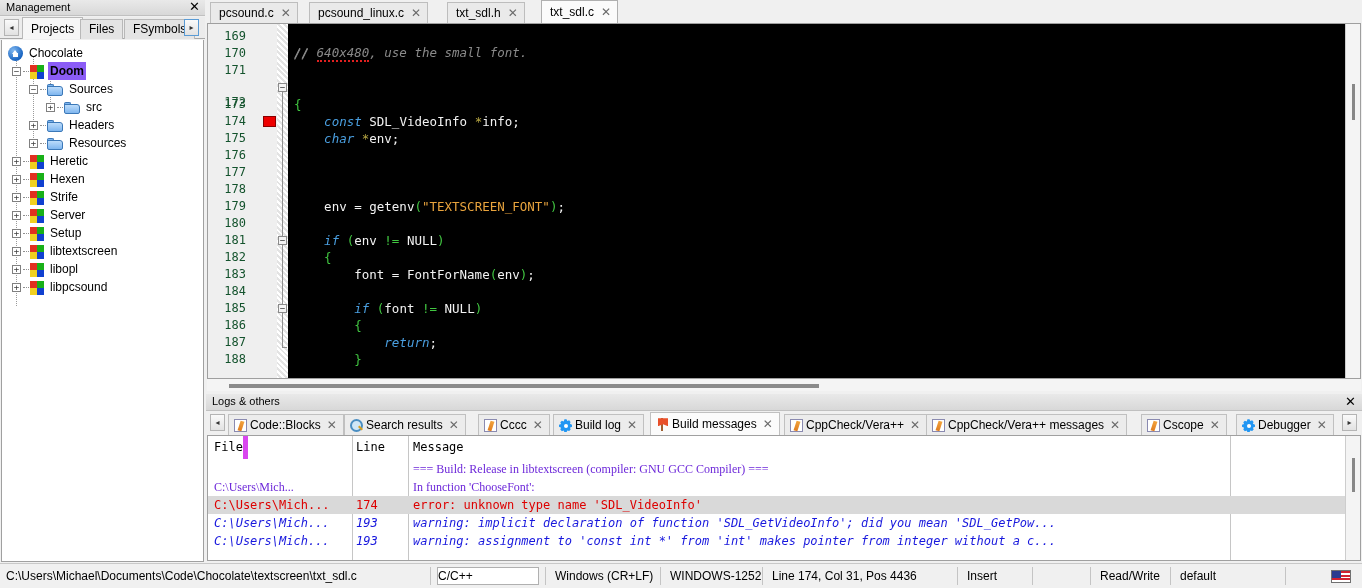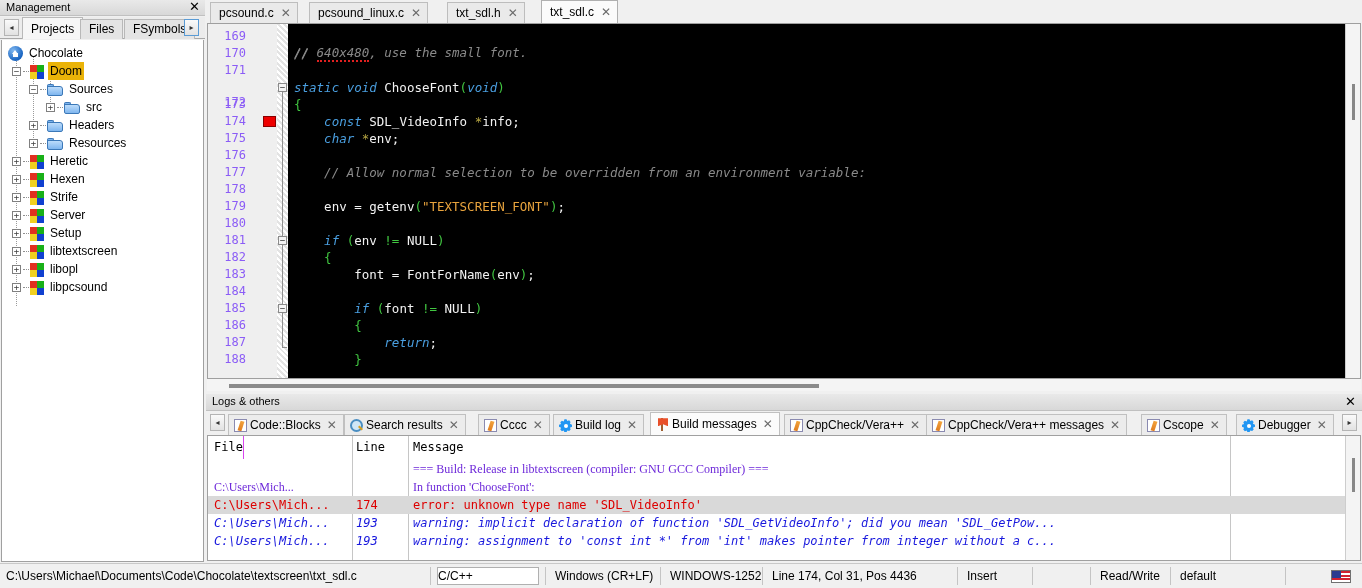--- a/index.html
+++ b/index.html
@@ -48,21 +48,21 @@
   }
   .mtab.sel { background: #f6f6f6; font-weight: normal; top: 0px; height: 22px; line-height: 22px; }
 
   #tree {
     position: absolute; left: 1px; top: 40px; width: 203px; height: 522px;
     background: #fff; border: 1px solid #a0a0a0; border-top: none;
     overflow: hidden;
   }
   .tnode { position: absolute; height: 18px; line-height: 18px; white-space: nowrap; font-size: 12px; cursor: pointer;}
   .tlabel { display:inline-block; vertical-align: top; padding: 0 2px; }
-  .tlabel.bold { font-weight: normal; background: #eab308; }
+  .tlabel.bold { font-weight: bold; background: #8b5cf6; }
   .expander {
     display: inline-block; width: 9px; height: 9px; line-height: 7px;
     text-align: center; border: 1px solid #808080; background: #fff;
     font-size: 9px; color: #404040; vertical-align: middle;
     margin-right: 2px; font-family: "DejaVu Sans Mono", monospace;
   }
   .dotline { display:inline-block; width: 6px; border-top: 1px dotted #909090; vertical-align: middle; margin-right:1px;}
   .ico { display: inline-block; vertical-align: middle; margin-right: 4px; position: relative; }
   .ico-proj { width: 14px; height: 14px; }
   .ico-proj i { position: absolute; width: 7px; height: 7px; display:block; }
@@ -104,21 +104,21 @@
 
   #edframe {
     position: absolute; left: 1px; top: 23px; width: 1154px; height: 356px;
     border: 1px solid #9f9f9f; background: #fff;
   }
   #gutter {
     position: absolute; left: 0; top: 0; width: 80px; height: 354px; background: #efefef;
   }
   .lnum {
     position: absolute; right: 42px; font-family: "DejaVu Sans Mono", monospace;
-    font-size: 12px; color: #8b5cf6; height: 17px; line-height: 17px;
+    font-size: 12px; color: #14532d; height: 17px; line-height: 17px;
   }
   #markcol { position:absolute; left: 55px; top:0; width: 14px; height: 354px; }
   .errmark { position:absolute; left:0px; width: 13px; height: 11px; background:#ee0000; border:1px solid #8a0000; }
   #foldcol {
     position: absolute; left: 69px; top: 0; width: 11px; height: 354px;
     background: repeating-linear-gradient(45deg,#ffffff 0 2px,#e3e3e3 2px 4px);
   }
   .foldbox {
     position:absolute; left:1px; width:9px; height:9px; background:#f4f4f4;
     border:1px solid #8a8a8a; font-size:9px; line-height:7px; text-align:center;
@@ -195,21 +195,21 @@
     background:#e8502a; clip-path: polygon(0 0,100% 0,100% 100%,50% 75%,0 100%); }
 
   #logbody {
     position: absolute; left: 1px; top: 41px; width: 1154px; height: 126px;
     background: #fff; border: 1px solid #a0a0a0;
   }
   #lgrid { position:absolute; left:0; top:0; width: 1138px; height:124px; overflow:hidden; }
   .lghead {
     position: absolute; top: 0; height: 23px; line-height: 23px; background: #fff;
     font-family: "DejaVu Sans Mono", monospace; font-size: 12px; color: #000;
-    border-right: 1px solid #d946ef;
+    border-right: 5px solid #d946ef;
   }
   .lrow { position: absolute; left: 0; width: 1138px; height: 18px; }
   .lrow.sel { background: #d9d9d9; }
   .lcell {
     position: absolute; height: 18px; line-height: 18px; white-space: pre;
     font-family: "DejaVu Sans Mono", monospace; font-size: 12px; overflow:hidden;
   }
   .c-file { left: 6px; width: 136px; }
   .c-line { left: 148px; width: 46px; }
   .c-msg  { left: 205px; width: 930px; }
@@ -370,26 +370,24 @@
           <div class="foldbox" style="top:280px;">−</div>
           <div class="foldend" style="top:323px;"></div>
         </div>
       </div>
 
       <div id="codearea">
 
       <div class="cline" style="top: 20px;"><span class="cm">// </span><span class="cm sq">640x480</span><span class="cm">, use the small font.</span></div>
           <div class="cline" style="top: 21px;"><span class="cm">//</span></div>
           <div class="cline" style="top: 38px;"></div>
-          <div class="cline" style="top: 55px;"><span class="kw">static</span><span class="id"> </span><span class="kw">void</span><span class="id"> ChooseFont</span><span class="op">(</span><span class="kw">void</span><span class="op">)</span></div>
           <div class="cline" style="top: 72px;"><span class="op">{</span></div>
           <div class="cline" style="top: 89px;"><span class="id">    </span><span class="kw">const</span><span class="id"> SDL_VideoInfo </span><span class="st">*</span><span class="id">info</span><span class="id">;</span></div>
           <div class="cline" style="top: 106px;"><span class="id">    </span><span class="kw">char</span><span class="id"> </span><span class="st">*</span><span class="id">env</span><span class="id">;</span></div>
           <div class="cline" style="top: 123px;"></div>
-          <div class="cline" style="top: 140px;"><span class="cm">    // Allow normal selection to be overridden from an environment variable:</span></div>
           <div class="cline" style="top: 157px;"></div>
           <div class="cline" style="top: 174px;"><span class="id">    env = getenv</span><span class="op">(</span><span class="str">"TEXTSCREEN_FONT"</span><span class="op">)</span><span class="id">;</span></div>
           <div class="cline" style="top: 191px;"></div>
           <div class="cline" style="top: 208px;"><span class="id">    </span><span class="kw">if</span><span class="id"> </span><span class="op">(</span><span class="id">env </span><span class="op">!=</span><span class="id"> NULL</span><span class="op">)</span></div>
           <div class="cline" style="top: 225px;"><span class="id">    </span><span class="op">{</span></div>
           <div class="cline" style="top: 242px;"><span class="id">        font = FontForName</span><span class="op">(</span><span class="id">env</span><span class="op">)</span><span class="id">;</span></div>
           <div class="cline" style="top: 259px;"></div>
           <div class="cline" style="top: 276px;"><span class="id">        </span><span class="kw">if</span><span class="id"> </span><span class="op">(</span><span class="id">font </span><span class="op">!=</span><span class="id"> NULL</span><span class="op">)</span></div>
           <div class="cline" style="top: 293px;"><span class="id">        </span><span class="op">{</span></div>
           <div class="cline" style="top: 310px;"><span class="id">            </span><span class="kw">return</span><span class="id">;</span></div>

